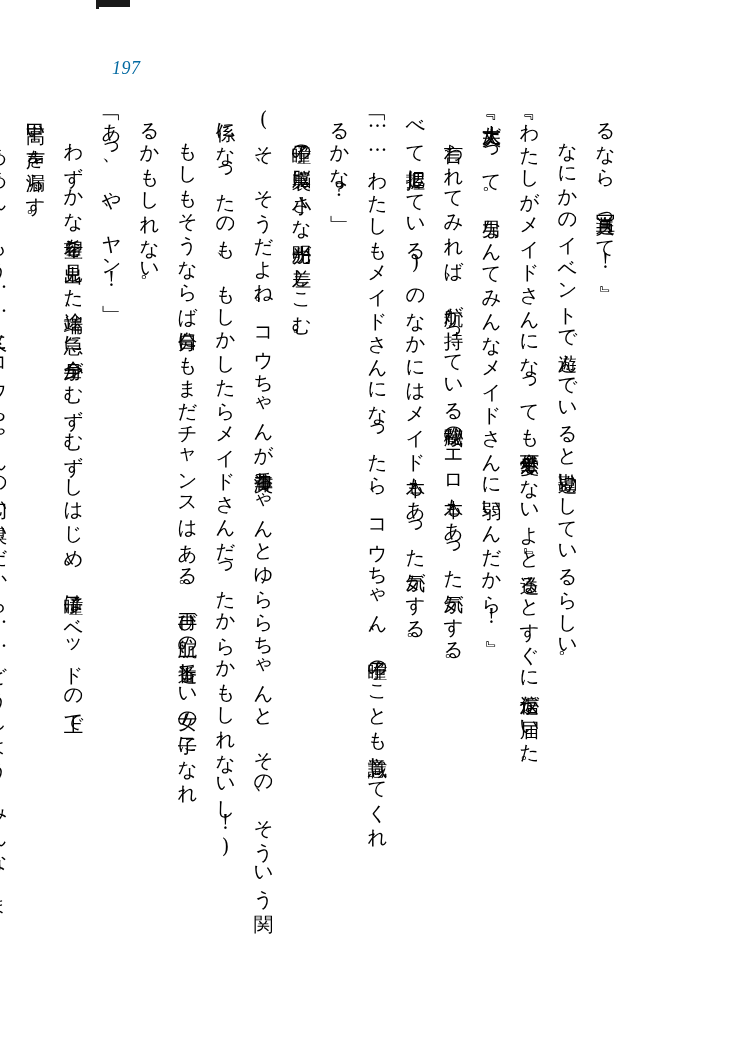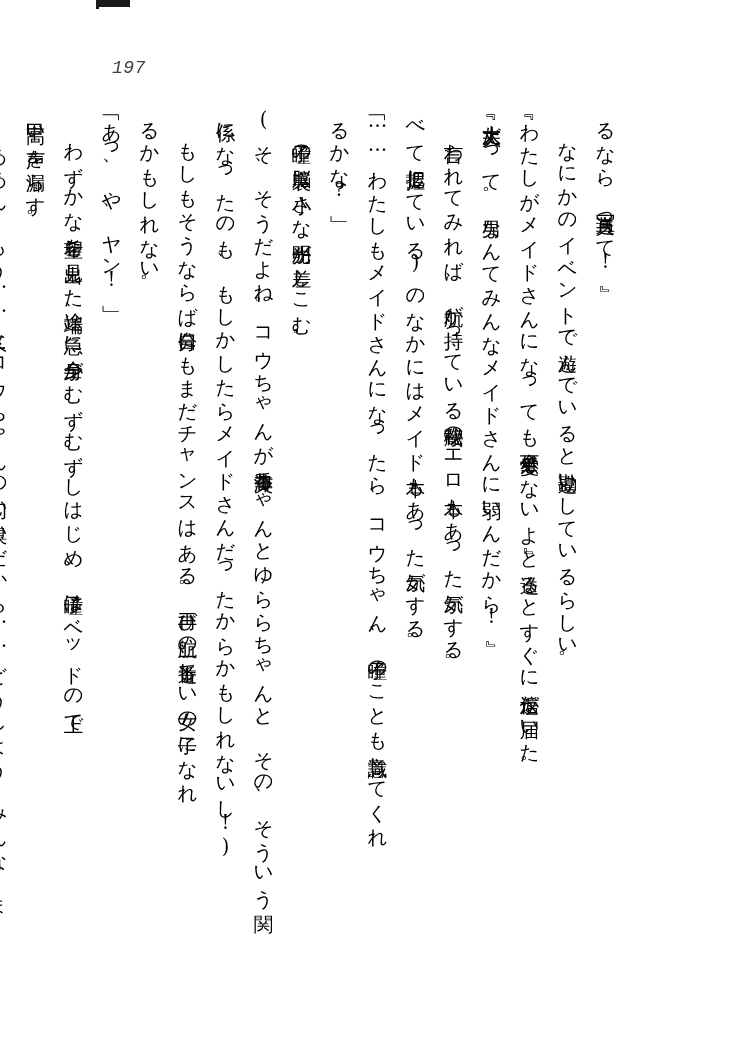--- a/index.html
+++ b/index.html
@@ -30,25 +30,25 @@
     top: 0px;
     left: 96px;
     width: 3px;
     height: 9px;
     background: #1a1a1a;
   }
   .page-number {
     position: absolute;
     top: 58px;
     left: 112px;
-    font-family: Liberation Mono, monospace;
+    font-family: Liberation Serif, serif;
     font-style: italic;
     font-size: 18px;
     letter-spacing: 0.5px;
-    color: #404040;
+    color: #0369a1;
   }
   
   .body-text {
     position: absolute;
     top: 108px;
     left: 104px;
     width: 520px;
     height: 880px;
     writing-mode: vertical-rl;
     -webkit-writing-mode: vertical-rl;

